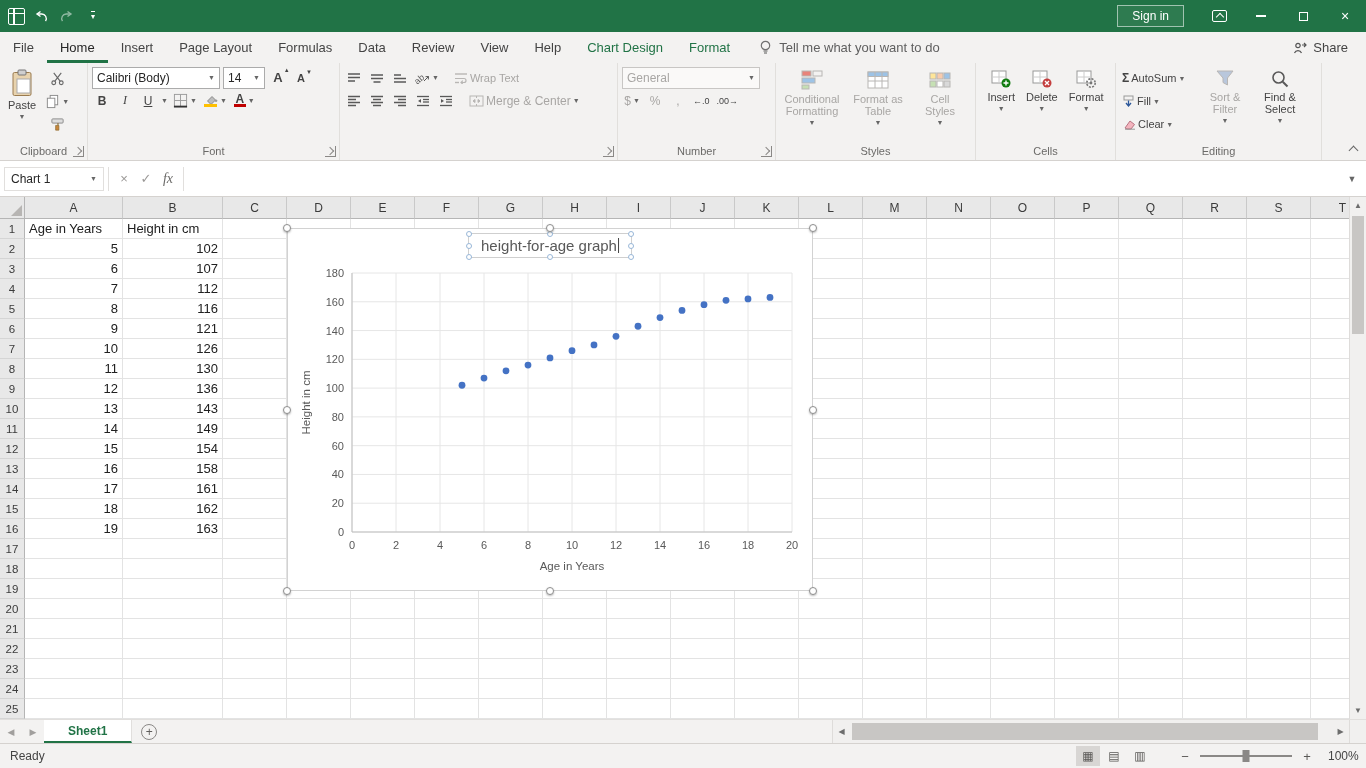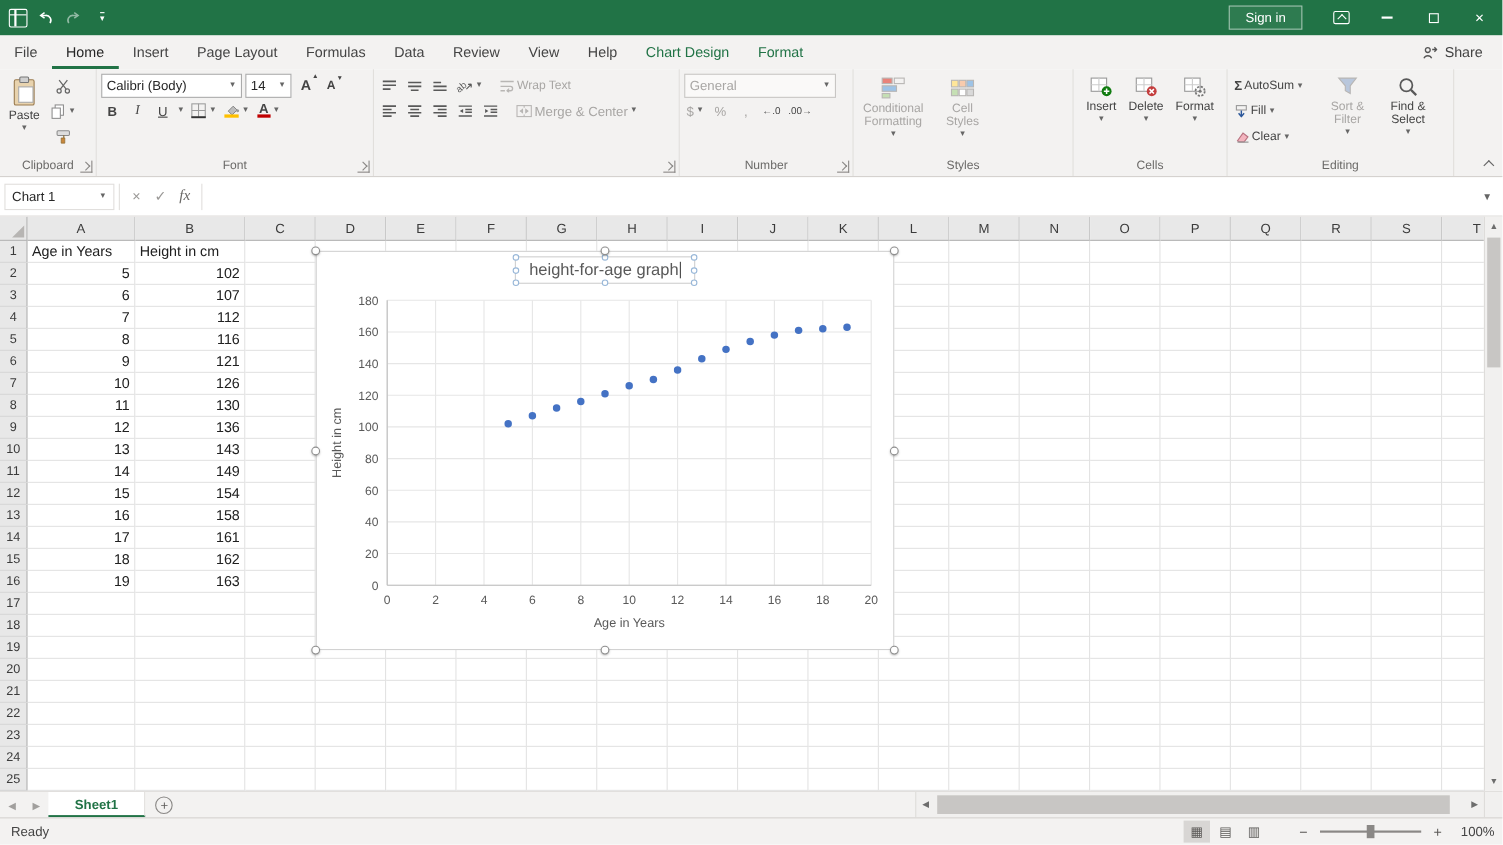--- a/index.html
+++ b/index.html
@@ -169,20 +169,28 @@
         <div class="tab">Insert</div>
         <div class="tab">Page Layout</div>
         <div class="tab">Formulas</div>
         <div class="tab">Data</div>
         <div class="tab">Review</div>
         <div class="tab">View</div>
         <div class="tab">Help</div>
         <div class="tab contextual">Chart Design</div>
         <div class="tab contextual">Format</div>
       </div>
+    <div class="tellme">
+      <svg width="13" height="15" viewBox="0 0 13 15">
+          <circle cx="6.5" cy="5.5" r="4.2" fill="none" stroke="#717171" stroke-width="1.2"></circle>
+          <line x1="4.5" y1="11" x2="8.5" y2="11" stroke="#717171" stroke-width="1.2"></line>
+          <line x1="5" y1="13" x2="8" y2="13" stroke="#717171" stroke-width="1.2"></line>
+        </svg>
+      <span>Tell me what you want to do</span>
+    </div>
     <div class="share">
       <svg width="14" height="13" viewBox="0 0 14 13">
           <circle cx="5" cy="4.5" r="2.2" fill="none" stroke="#555" stroke-width="1.2"></circle>
           <path d="M1.5 12 a3.8 3.8 0 0 1 7 0" fill="none" stroke="#555" stroke-width="1.2"></path>
           <path d="M9 4 h4 M11 2 l2 2 -2 2" fill="none" stroke="#555" stroke-width="1.2"></path>
         </svg>
       <span>Share</span>
     </div>
   </div>
 
@@ -413,20 +421,31 @@
     <div class="group" style="width:200px">
       <div class="gbody">
         <div class="bigbtn dis" style="width:64px">
           <svg width="24" height="22" viewBox="0 0 24 22">
               <rect x="2" y="2" width="9" height="5" fill="#e8837a"></rect>
               <rect x="13" y="2" width="9" height="5" fill="none" stroke="#bbb"></rect>
               <rect x="2" y="9" width="13" height="5" fill="#9dc3e6"></rect>
               <rect x="2" y="16" width="7" height="4" fill="#c5dfb4"></rect>
             </svg>
           <span class="blabel">Conditional Formatting</span>
+          <span class="caret">▼</span>
+        </div>
+        <div class="bigbtn dis" style="width:62px">
+          <svg width="24" height="22" viewBox="0 0 24 22">
+              <rect x="2" y="3" width="20" height="16" fill="#fff" stroke="#aaa"></rect>
+              <rect x="2" y="3" width="20" height="4.5" fill="#9dc3e6" stroke="#aaa"></rect>
+              <line x1="2" y1="12" x2="22" y2="12" stroke="#bbb"></line>
+              <line x1="9" y1="3" x2="9" y2="19" stroke="#bbb"></line>
+              <line x1="16" y1="3" x2="16" y2="19" stroke="#bbb"></line>
+            </svg>
+          <span class="blabel">Format as Table</span>
           <span class="caret">▼</span>
         </div>
         <div class="bigbtn dis" style="width:56px">
           <svg width="24" height="22" viewBox="0 0 24 22">
               <rect x="2" y="4" width="6" height="6" fill="#ffe699" stroke="#bbb"></rect>
               <rect x="9" y="4" width="6" height="6" fill="#f8cbad" stroke="#bbb"></rect>
               <rect x="16" y="4" width="6" height="6" fill="#9dc3e6" stroke="#bbb"></rect>
               <rect x="2" y="12" width="6" height="6" fill="#c6e0b4" stroke="#bbb"></rect>
               <rect x="9" y="12" width="6" height="6" fill="#fff" stroke="#bbb"></rect>
               <rect x="16" y="12" width="6" height="6" fill="#d9d9d9" stroke="#bbb"></rect>

